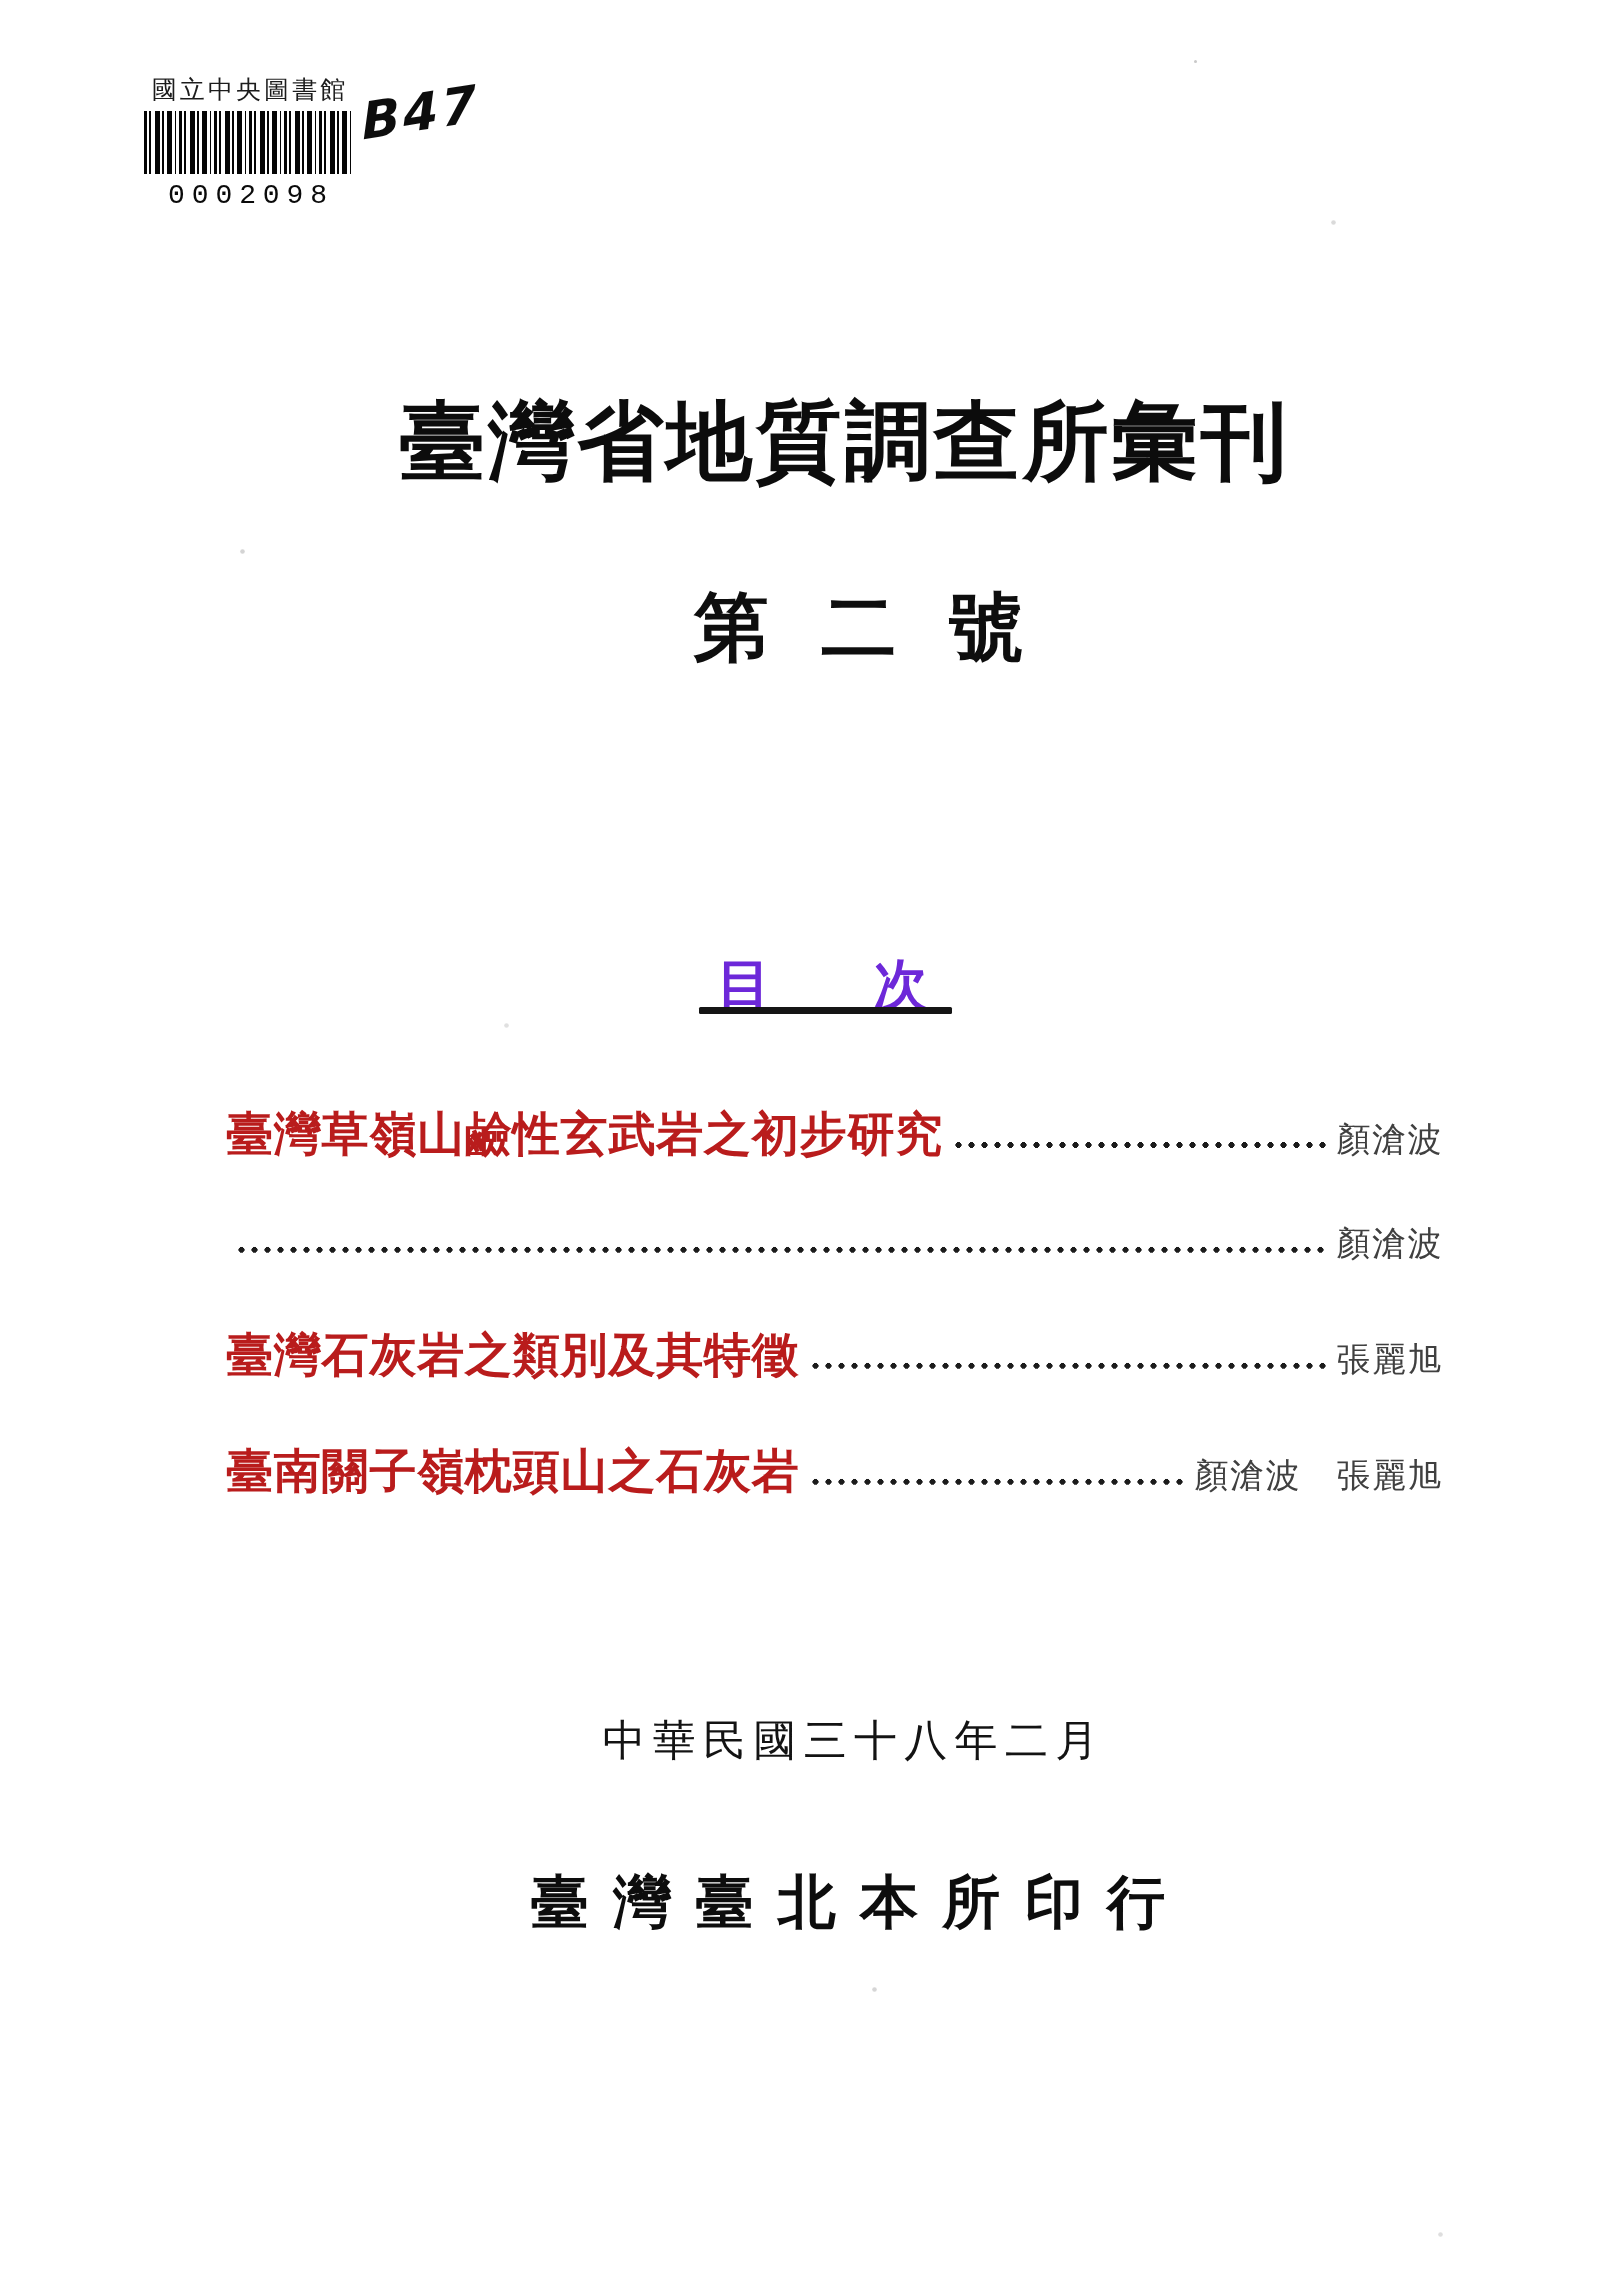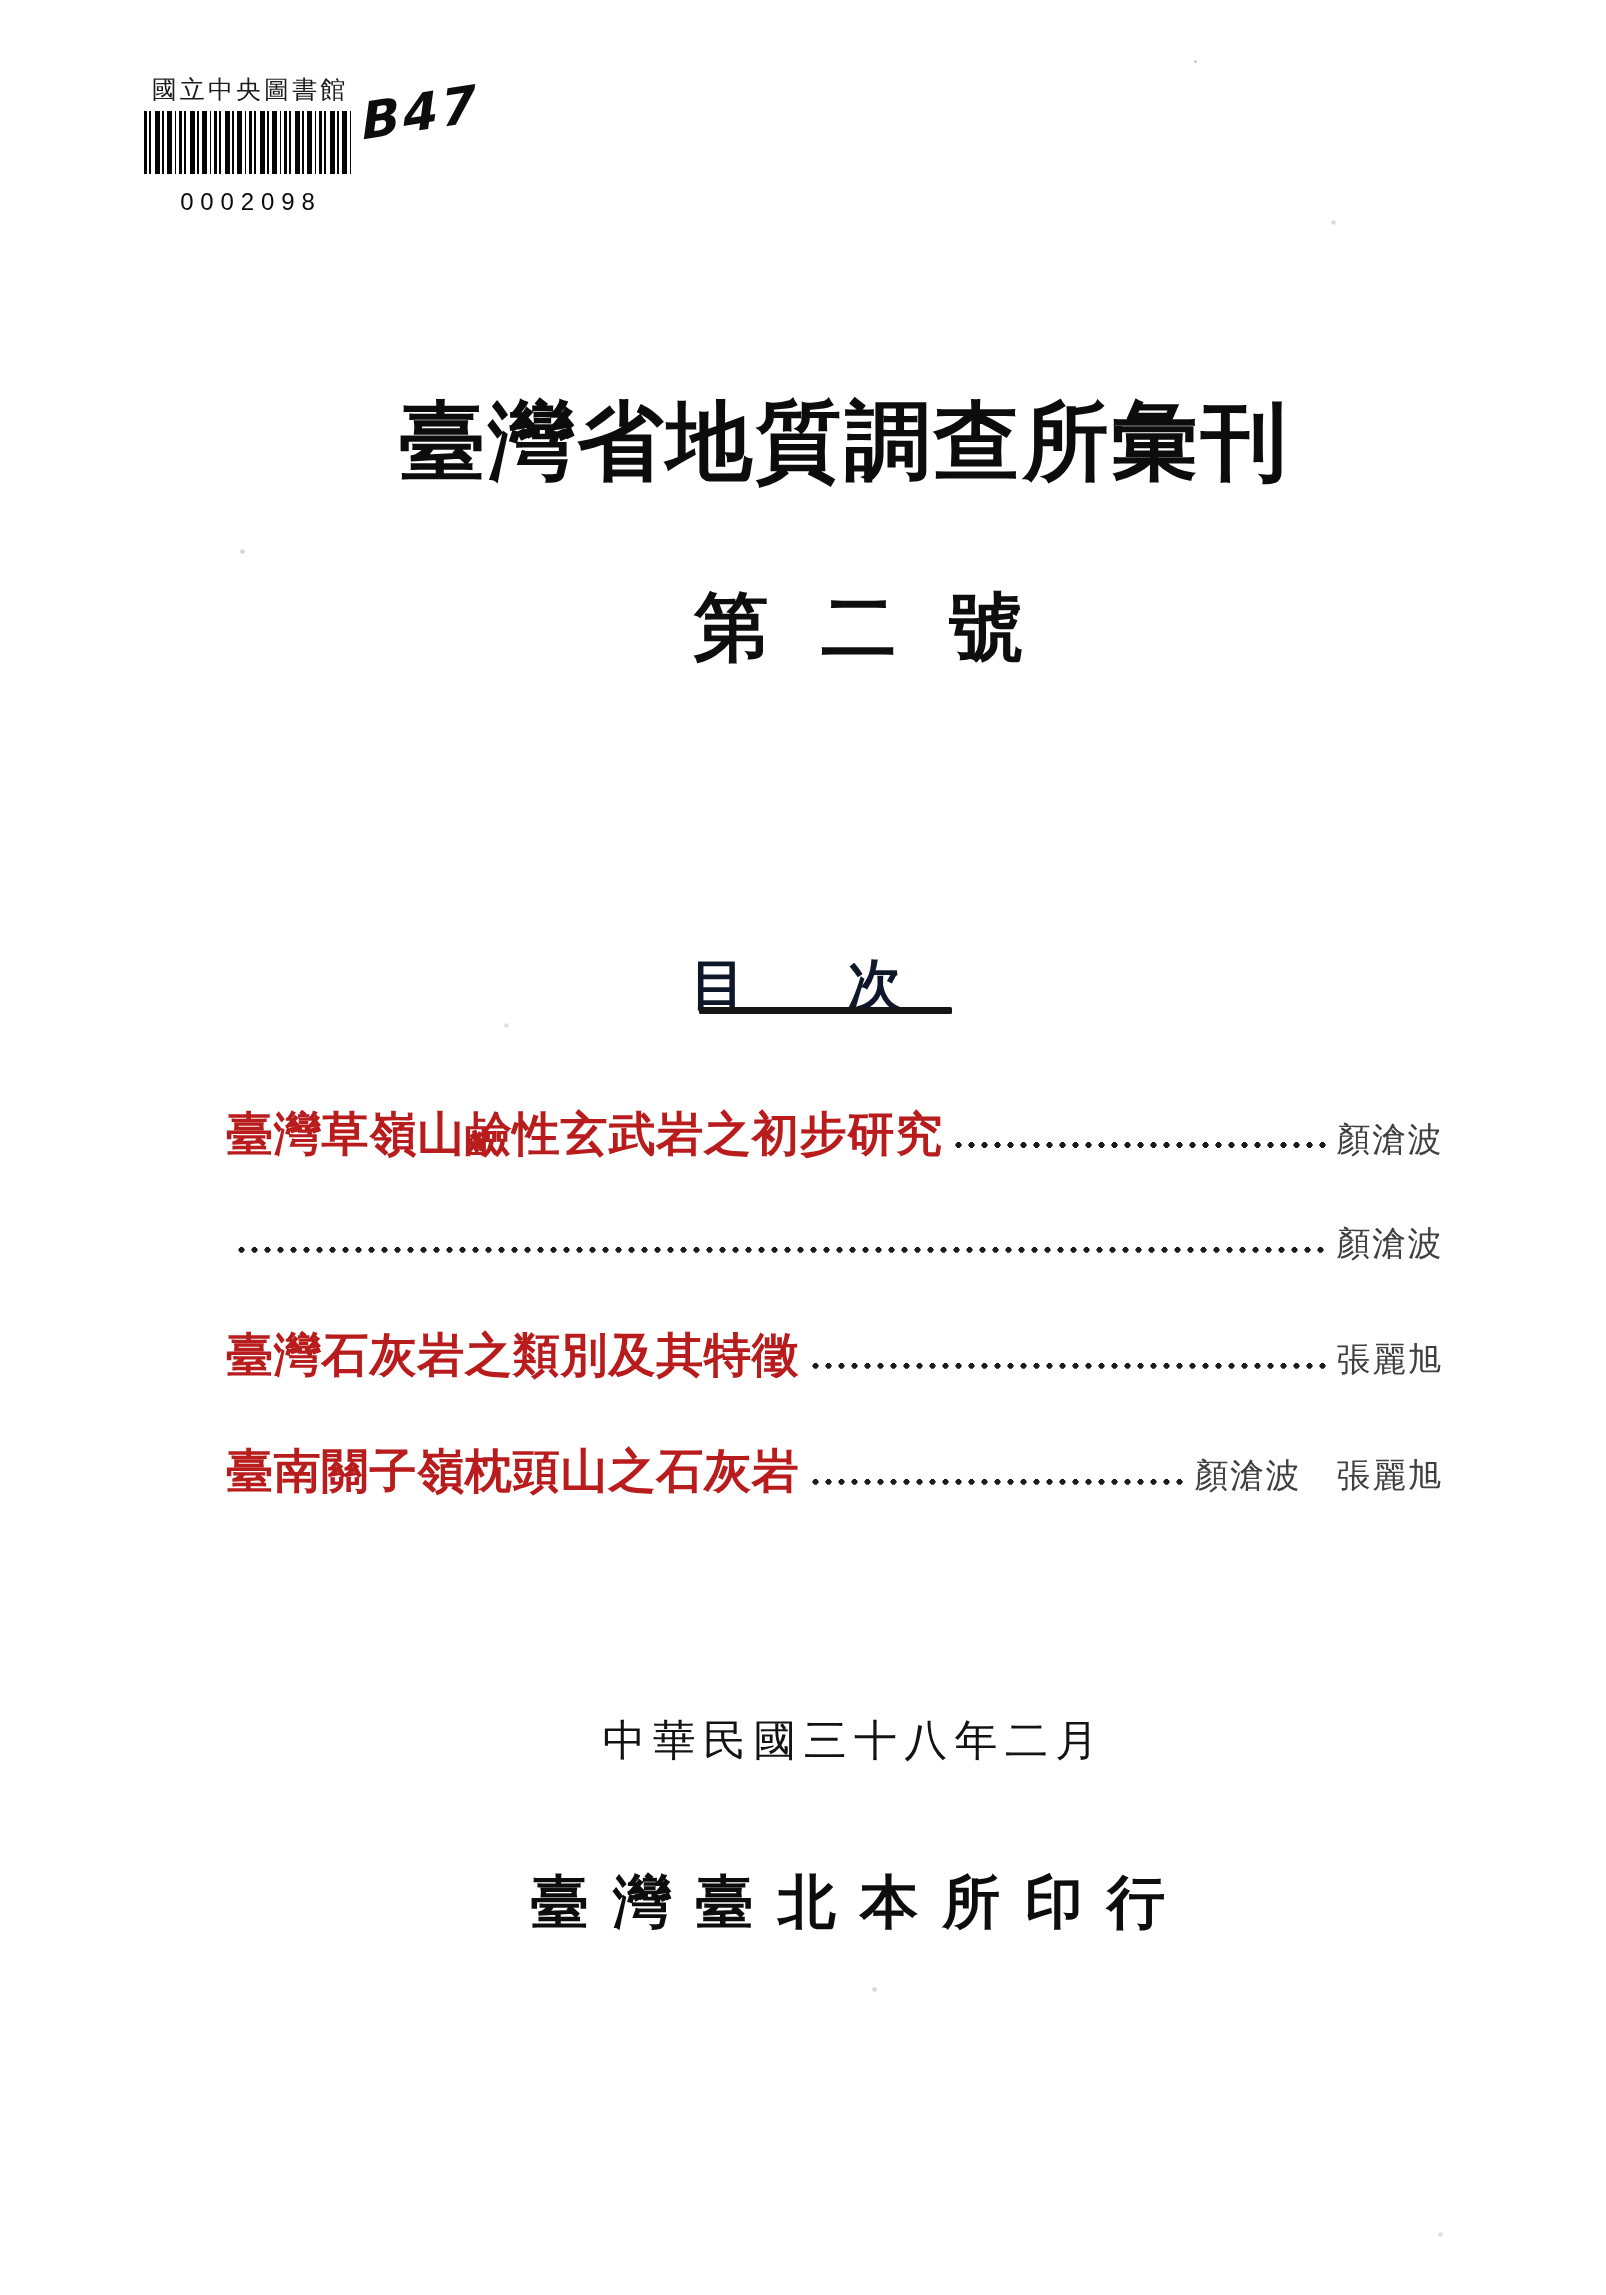--- a/index.html
+++ b/index.html
@@ -20,22 +20,22 @@
     margin-top:4.6px; width:208px; height:63px;
     background:repeating-linear-gradient(90deg,
       #050505 0 3.1px,  transparent 3.1px 5.4px,
       #050505 5.4px 6.9px, transparent 6.9px 10.7px,
       #050505 10.7px 16px, transparent 16px 18.4px,
       #050505 18.4px 20px, transparent 20px 23px,
       #050505 23px 28px, transparent 28px 31px,
       #050505 31px 32px, transparent 32px 35px);
   }
   .barcode-number {
-    font-family:Liberation Sans, sans-serif;
-    font-size:24px; letter-spacing:6.9px; text-align:center; margin-top:14px;
+    font-family:Liberation Mono, monospace;
+    font-size:28px; letter-spacing:6.9px; text-align:center; margin-top:6px;
     color:#0a0a0a;
   }
   .handwritten {
     position:absolute; left:361px; top:83px;
     font-family:"DejaVu Sans", sans-serif;
     font-size:51px; font-weight:bold; font-style:italic;
     transform:rotate(-9deg) skewX(-6deg);
     color:#0d0d0d; letter-spacing:3.1px;
   }
   
@@ -46,23 +46,23 @@
     white-space:nowrap; color:#0c0c0c;
   }
   .issue-number {
     position:absolute; left:0; right:0; top:578px;
     text-align:center; transform:translateX(65px);
     font-size:75px; font-weight:bold; letter-spacing:0.7em;
     white-space:nowrap; color:#0e0e0e;
   }
   
   .toc-heading {
-    position:absolute; left:691px; top:949px;
+    position:absolute; left:717px; top:949px;
     font-size:54px; font-weight:bold; letter-spacing:103px;
-    white-space:nowrap; color:#0f172a;
+    white-space:nowrap; color:#6d28d9;
   }
   .toc-underline {
     position:absolute; left:699px; top:1007px; width:253px; height:6.9px;
     background:#151515; border-radius:1.5px;
   }
   
   .toc-list { position:absolute; left:226px; top:1111px; width:1217px; }
   .toc-row {
     display:flex; align-items:flex-end; line-height:1;
     margin-bottom:69px; white-space:nowrap;

